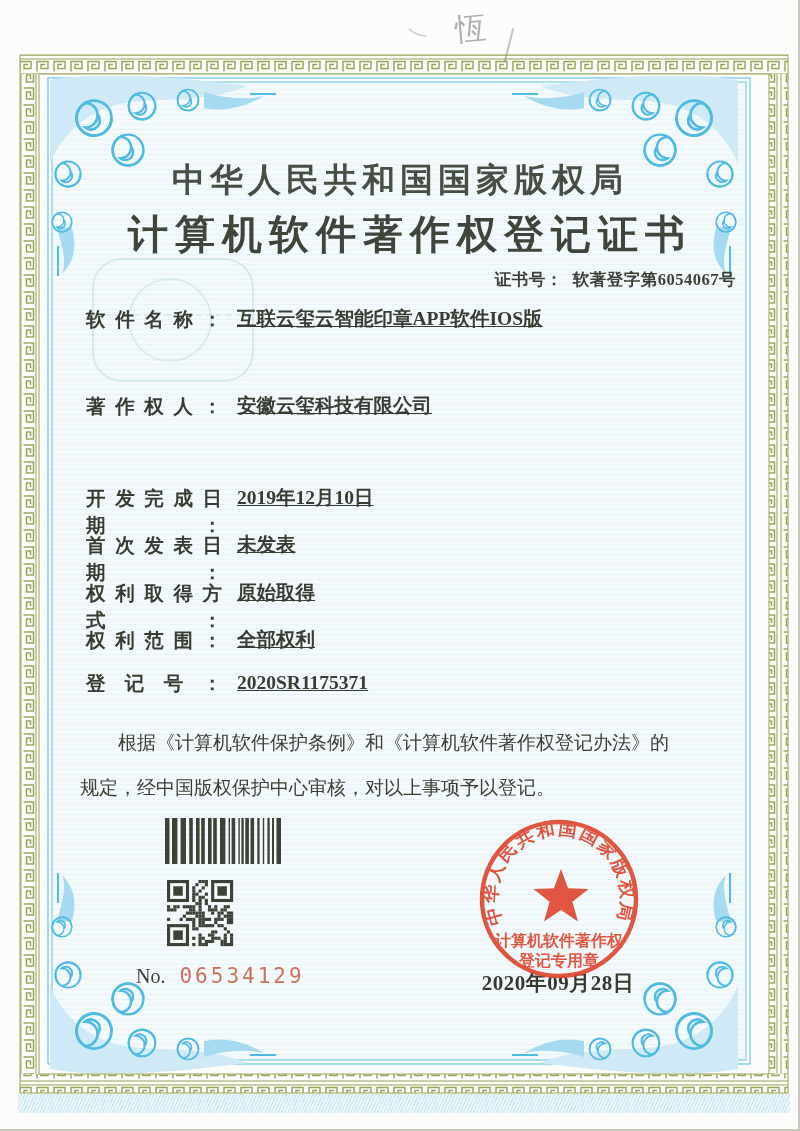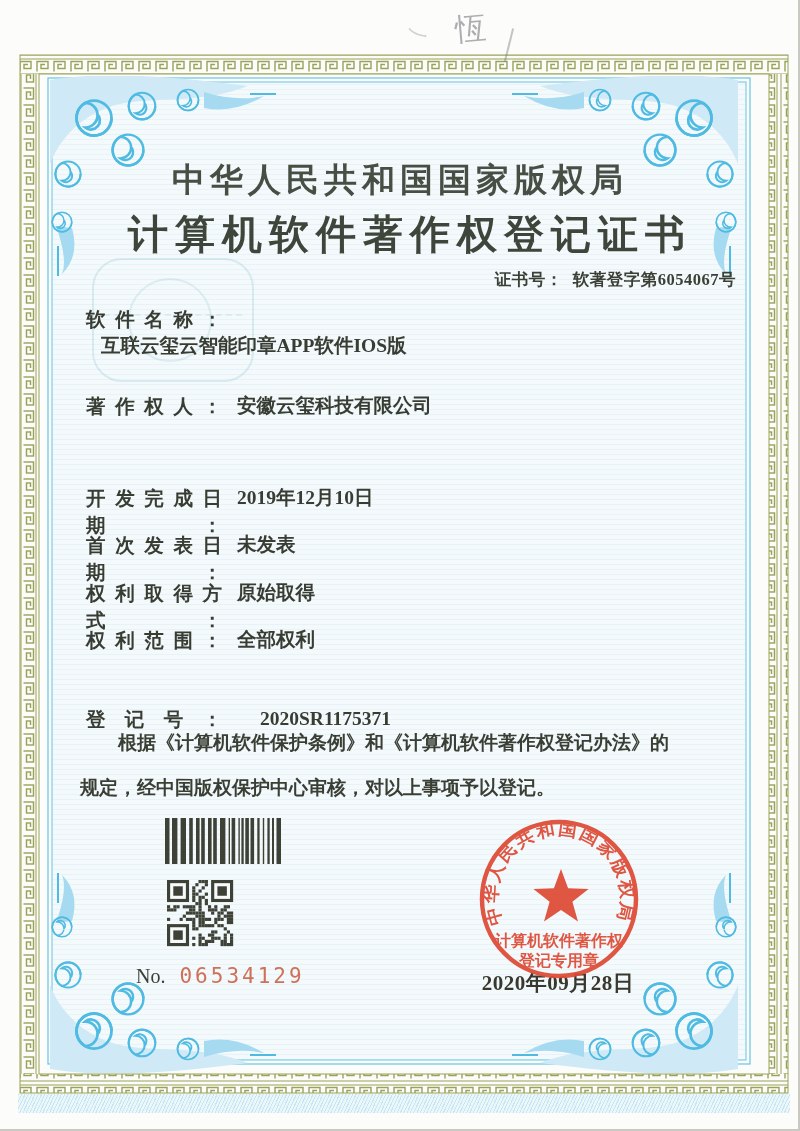--- a/index.html
+++ b/index.html
@@ -34,25 +34,25 @@
   
   .wm{position:absolute;left:92px;top:258px;width:158px;height:120px;z-index:2;
     border:2px solid rgba(110,180,195,.22);border-radius:30px;}
   .wm:before{content:"";position:absolute;left:34px;top:18px;width:80px;height:80px;border-radius:50%;
     border:2px solid rgba(110,180,195,.18);}
   .wm:after{content:"";position:absolute;left:10px;top:54px;right:10px;height:0;
     border-top:2px dashed rgba(110,180,195,.15);}
   
   .row{position:absolute;left:86px;display:flex;z-index:3;font-size:19.5px;color:#383d33;}
   .row .label{display:inline-block;width:136px;font-weight:700;text-align:justify;text-align-last:justify;}
-  .row .val{margin-left:15px;font-weight:600;line-height:26px;}
-  .r1{top:306px;flex-direction:column;} .r2{top:393px;} .r3{top:485px;} .r4{top:532px;} .r5{top:580px;} .r6{top:627px;} .r7{top:706px;gap:23px;}
+  .row .val{margin-left:15px;font-weight:600;line-height:26px;text-decoration:underline;}
+  .r1{top:306px;} .r2{top:393px;} .r3{top:485px;} .r4{top:532px;} .r5{top:580px;} .r6{top:627px;} .r7{top:670px;}
   
   .para{position:absolute;left:80px;top:720px;width:650px;z-index:3;
-    font-size:19px;font-weight:700;color:#3a3f35;line-height:45px;text-align:justify;}
+    font-size:19px;font-weight:400;color:#3a3f35;line-height:45px;text-align:justify;}
   .para .l1{text-indent:2em;}
   
   .barcode{position:absolute;left:165px;top:818px;z-index:3;}
   .qr{position:absolute;left:167px;top:880px;z-index:3;}
   
   .serial{position:absolute;left:136px;top:964px;z-index:3;white-space:nowrap;}
   .serial .no{font-size:20px;color:#3b4037;}
   .serial .num{font-size:21px;letter-spacing:3px;color:#cf7058;font-family:"DejaVu Sans Mono",monospace;margin-left:10px;}
   
   .seal{position:absolute;left:471px;top:812px;z-index:5;opacity:.93;}

